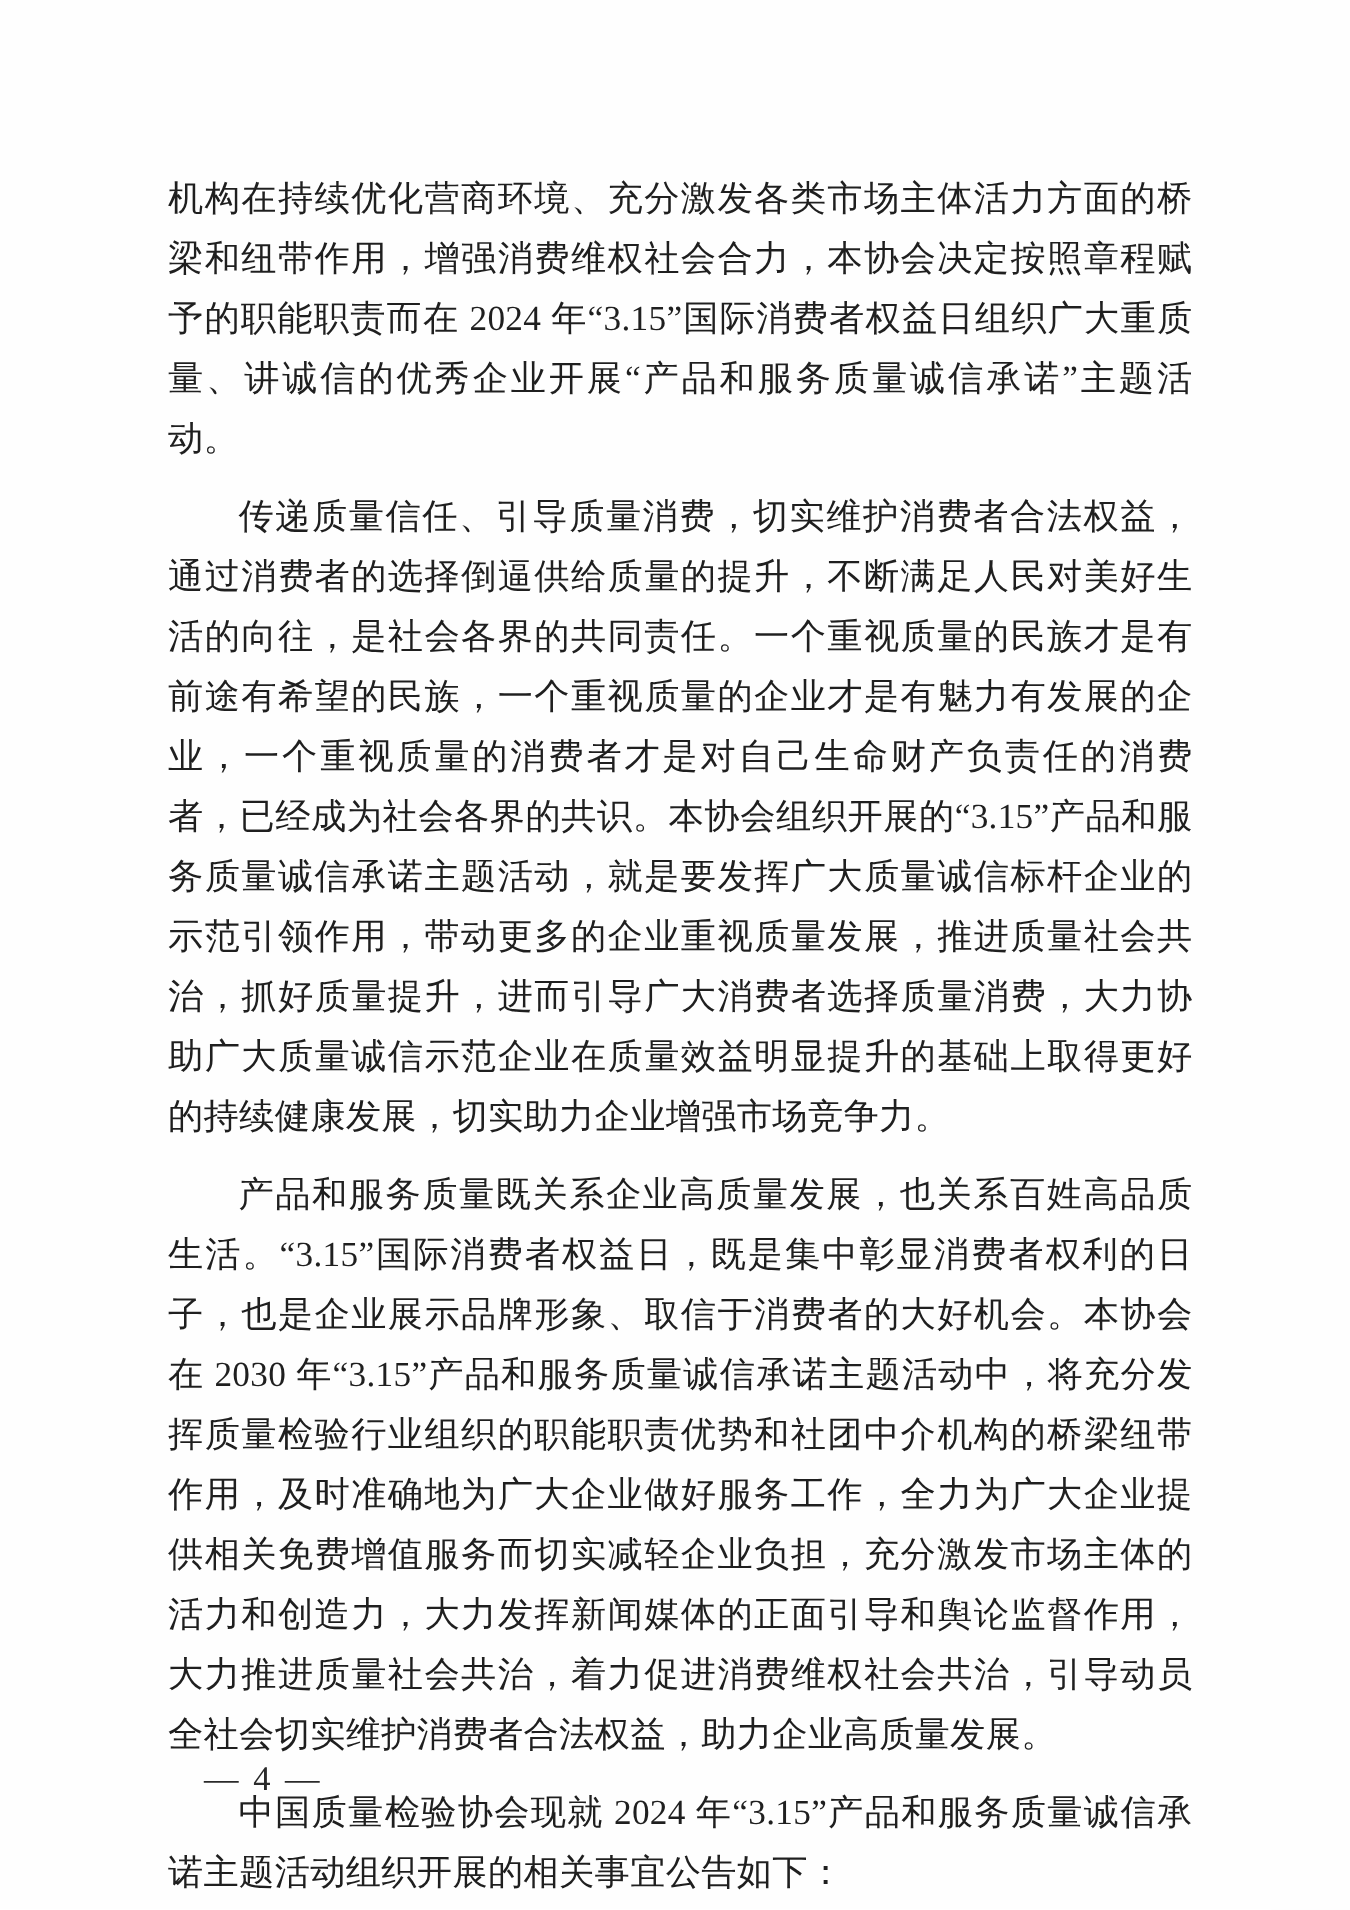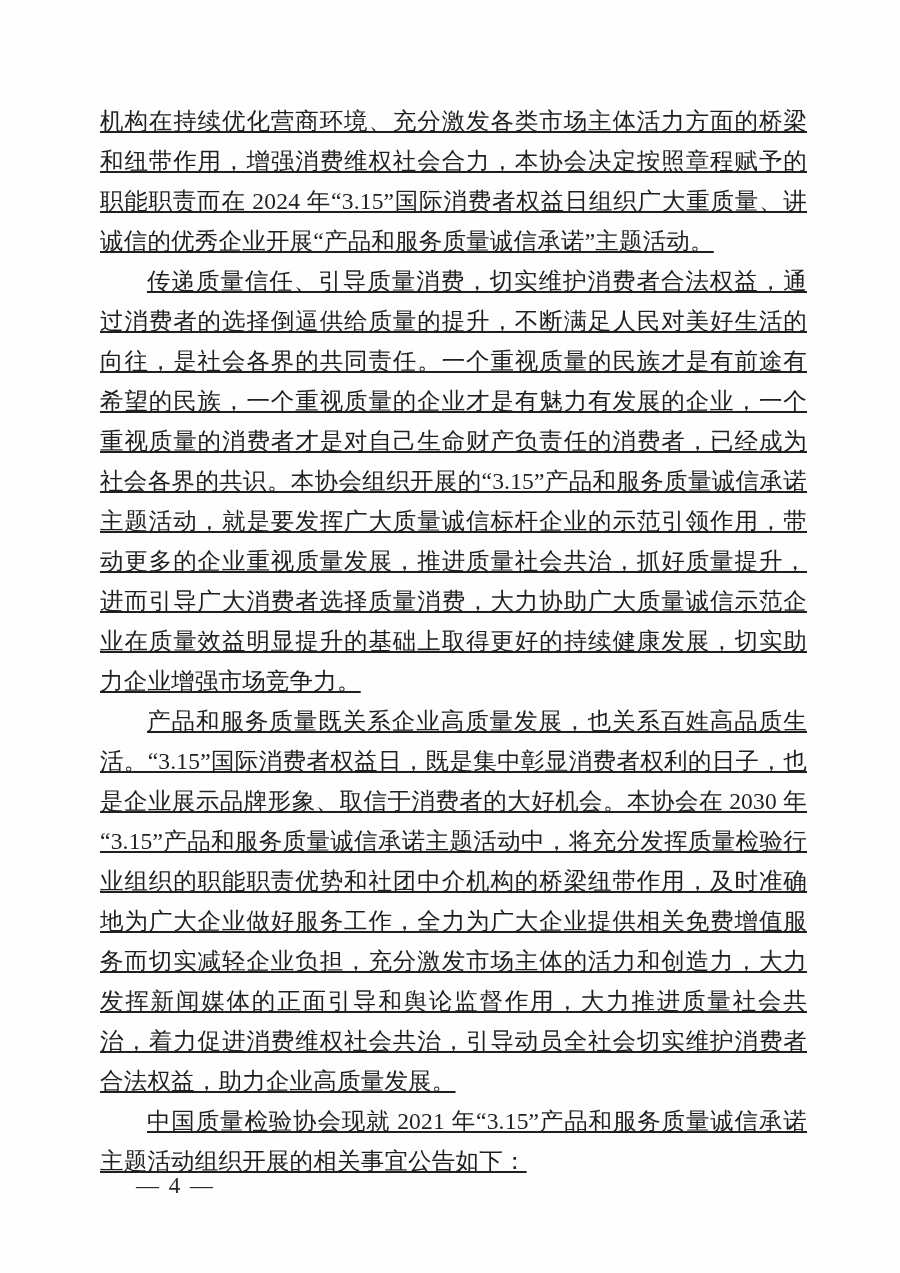--- a/index.html
+++ b/index.html
@@ -16,29 +16,28 @@
     font-family: "Liberation Serif", "DejaVu Serif", serif;
     color: #1f1f1f;
   }
   .content {
     position: absolute;
     left: 100px;
     top: 101px;
     width: 707px;
   }
   .content p {
-    margin: 0;
+    margin: 12px;
     padding: 0;
     font-size: 23.5px;
     line-height: 40px;
     text-align: justify;
     text-justify: inter-character;
     letter-spacing: 0.2px;
     word-break: break-all;
-    text-decoration: underline;
   }
   .content p.indent {
     text-indent: 2em;
   }
   .page-number {
     position: absolute;
     left: 136px;
     top: 1172px;
     font-size: 23px;
     line-height: 28px;
@@ -47,16 +46,16 @@
   }
 </style>
 </head>
 <body>
 
 <div class="page">
   <div class="content">
     <p>机构在持续优化营商环境、充分激发各类市场主体活力方面的桥梁和纽带作用，增强消费维权社会合力，本协会决定按照章程赋予的职能职责而在 2024 年“3.15”国际消费者权益日组织广大重质量、讲诚信的优秀企业开展“产品和服务质量诚信承诺”主题活动。</p>
     <p class="indent">传递质量信任、引导质量消费，切实维护消费者合法权益，通过消费者的选择倒逼供给质量的提升，不断满足人民对美好生活的向往，是社会各界的共同责任。一个重视质量的民族才是有前途有希望的民族，一个重视质量的企业才是有魅力有发展的企业，一个重视质量的消费者才是对自己生命财产负责任的消费者，已经成为社会各界的共识。本协会组织开展的“3.15”产品和服务质量诚信承诺主题活动，就是要发挥广大质量诚信标杆企业的示范引领作用，带动更多的企业重视质量发展，推进质量社会共治，抓好质量提升，进而引导广大消费者选择质量消费，大力协助广大质量诚信示范企业在质量效益明显提升的基础上取得更好的持续健康发展，切实助力企业增强市场竞争力。</p>
     <p class="indent">产品和服务质量既关系企业高质量发展，也关系百姓高品质生活。“3.15”国际消费者权益日，既是集中彰显消费者权利的日子，也是企业展示品牌形象、取信于消费者的大好机会。本协会在 2030 年“3.15”产品和服务质量诚信承诺主题活动中，将充分发挥质量检验行业组织的职能职责优势和社团中介机构的桥梁纽带作用，及时准确地为广大企业做好服务工作，全力为广大企业提供相关免费增值服务而切实减轻企业负担，充分激发市场主体的活力和创造力，大力发挥新闻媒体的正面引导和舆论监督作用，大力推进质量社会共治，着力促进消费维权社会共治，引导动员全社会切实维护消费者合法权益，助力企业高质量发展。</p>
-    <p class="indent">中国质量检验协会现就 2021 年“3.15”产品和服务质量诚信承诺主题活动组织开展的相关事宜公告如下：</p>
+    <p class="indent">中国质量检验协会现就 2024 年“3.15”产品和服务质量诚信承诺主题活动组织开展的相关事宜公告如下：</p>
   </div>
   <div class="page-number">— 4 —</div>
 </div>
 
 </body></html>

